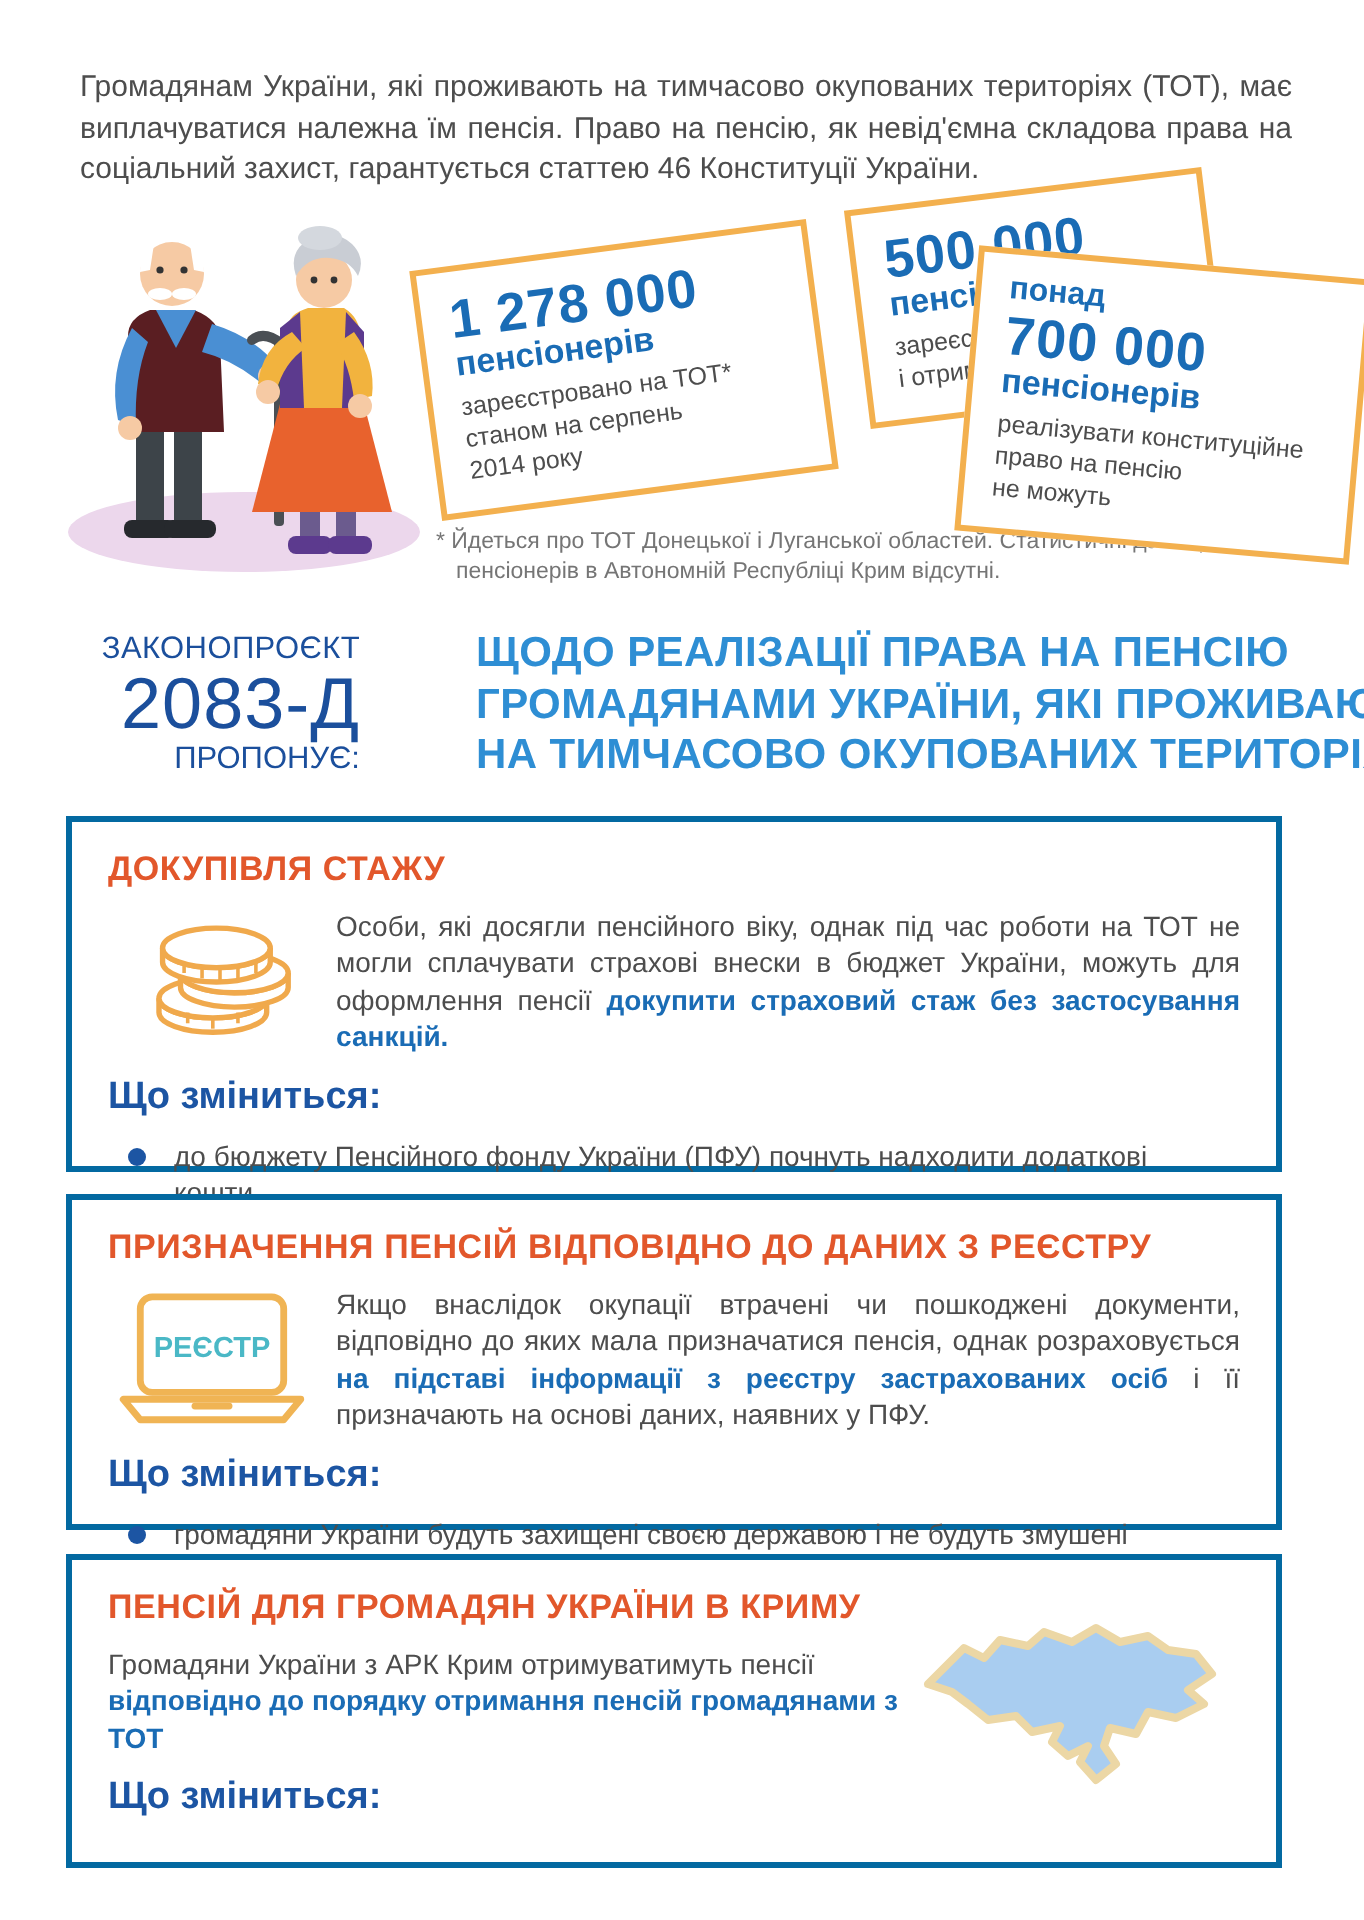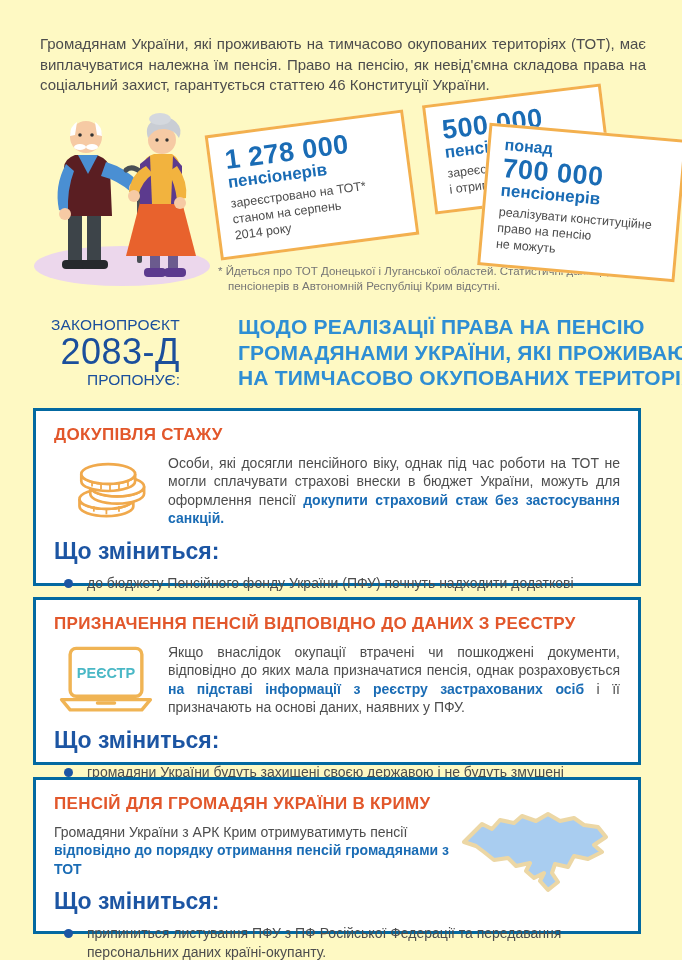--- a/index.html
+++ b/index.html
@@ -1,19 +1,19 @@
 <!DOCTYPE html>
 <html lang="uk"><head>
 <meta charset="utf-8">
 <style>
   * { margin:0; padding:0; box-sizing:border-box; }
   body { background:#888; font-family:"Liberation Sans", sans-serif; }
   .page {
     position:relative; width:682px; height:960px; margin:0 auto;
-    background:#fef9c3; overflow:hidden;
+    background:#ffffff; overflow:hidden;
   }
   
   .intro {
     position:absolute; left:40px; top:34px; width:606px;
     font-size:15px; line-height:1.38; color:#4d4d4d; text-align:justify;
   }
   
   .couple { position:absolute; left:20px; top:108px; width:205px; height:182px; }
   
   .stat-card {
@@ -56,21 +56,21 @@
   .box-2 { top:597px; height:168px; }
   .box-3 { top:777px; height:157px; }
   .section-title { font-size:17px; font-weight:bold; color:#e2572b; letter-spacing:.3px; }
   .section-row { display:flex; align-items:flex-start; margin-top:9px; }
   .icon-wrap { width:100px; flex-shrink:0; display:flex; justify-content:flex-end; padding-top:2px; }
   .section-body {
     flex:1; font-size:14px; line-height:1.32; color:#4d4d4d;
     text-align:justify; padding-left:14px;
   }
   .section-body .em, .em { font-weight:bold; color:#1a6cb5; }
-  .changes-label { margin-top:10px; font-size:23px; font-weight:bold; color:#1c55a3; }
+  .changes-label { margin-top:10px; font-size:19px; font-weight:bold; color:#1c55a3; }
   .bullet-item { display:flex; margin-top:9px; padding-left:10px; }
   .bullet-dot {
     width:9px; height:9px; border-radius:50%; background:#1c55a3;
     flex-shrink:0; margin-top:5px; margin-right:14px;
   }
   .bullet-text { font-size:14px; line-height:1.3; color:#4d4d4d; }
   
   .box-3 .section-body3 {
     width:425px; font-size:14px; line-height:1.32; color:#4d4d4d; margin-top:9px;
   }
@@ -223,19 +223,15 @@
 
   <section class="section-box box-3">
     <div class="section-title">ПЕНСІЙ ДЛЯ ГРОМАДЯН УКРАЇНИ В КРИМУ</div>
     <p class="section-body3"><span>Громадяни України з АРК Крим отримуватимуть пенсії </span><span class="em">відповідно до порядку отримання пенсій громадянами з ТОТ</span></p>
     <div class="map-wrap">
       <svg viewBox="0 0 170 112" width="170" height="112">
         <path d="M20 40 L30 30 L40 35 L48 26 L62 29 L70 22 L84 27 L96 20 L108 27 L122 24 L132 31 L146 33 L154 43 L142 51 L150 58 L136 65 L122 62 L116 73 L103 70 L100 79 L106 88 L96 96 L88 87 L92 79 L82 84 L74 77 L78 69 L64 72 L56 64 L42 66 L32 58 L24 52 L12 48 Z" fill="#a9cdf0" stroke="#ecd7a5" stroke-width="4" stroke-linejoin="round"></path>
       </svg>
     </div>
     <div class="changes-label">Що зміниться:</div>
-    <div class="bullet-item">
-      <span class="bullet-dot"></span>
-      <span class="bullet-text">припиниться листування ПФУ з ПФ Російської Федерації та передавання персональних даних країні-окупанту.</span>
-    </div>
   </section>
 
 </div>
 
 </body></html>

